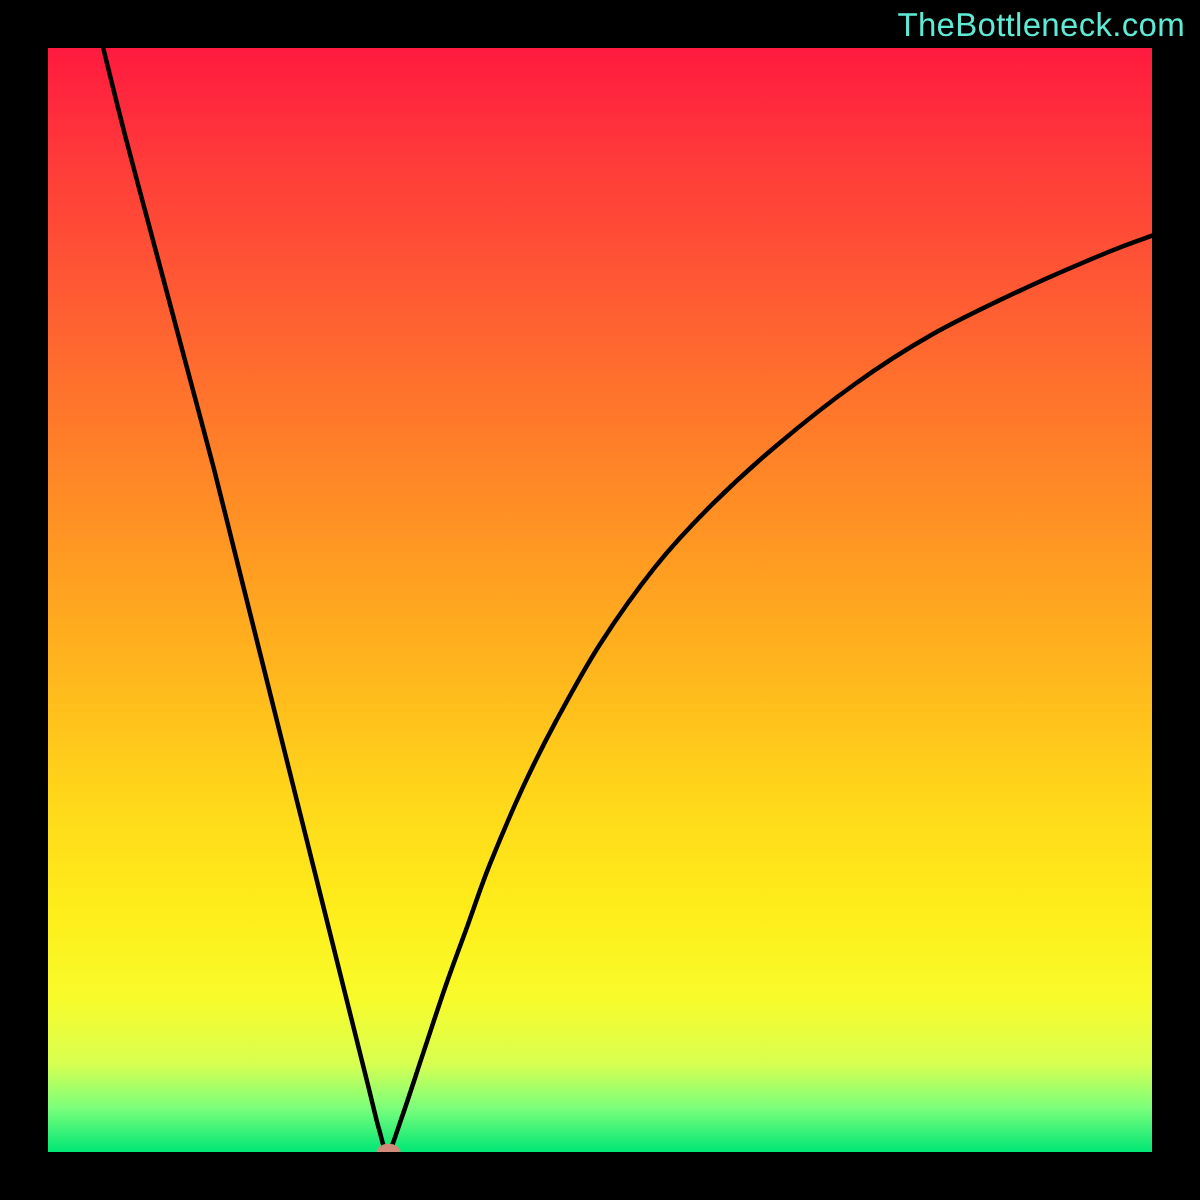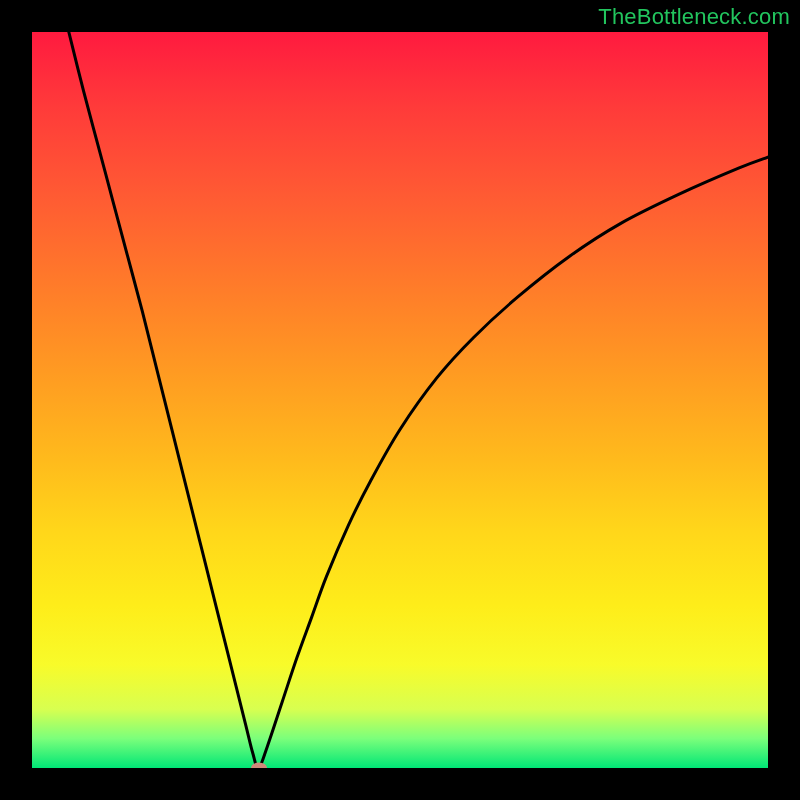--- a/index.html
+++ b/index.html
@@ -14,21 +14,21 @@
   .frame {
     position: relative;
     width: 800px;
     height: 800px;
     background: #000;
   }
   .watermark {
     position: absolute;
     top: 4px;
     right: 10px;
-    color: #22c55e;
+    color: #5eead4;
     font-size: 22px;
     font-weight: 500;
     letter-spacing: 0.2px;
     user-select: none;
   }
   .plot-area {
     position: absolute;
     left: 32px;
     top: 32px;
     width: 736px;

